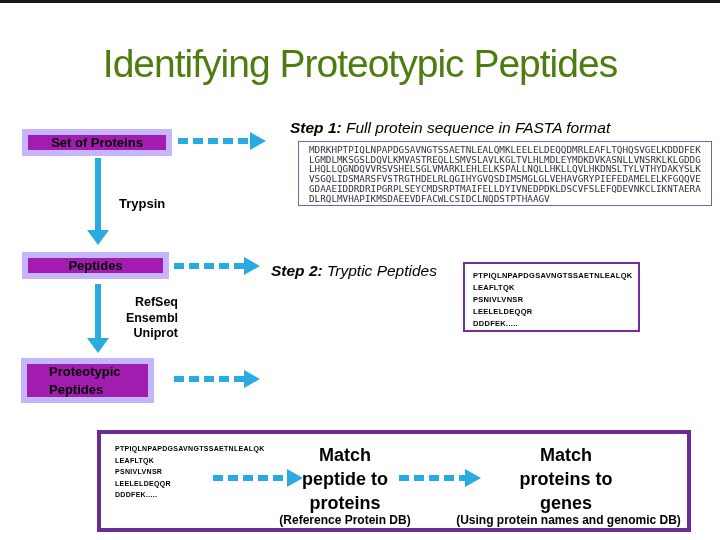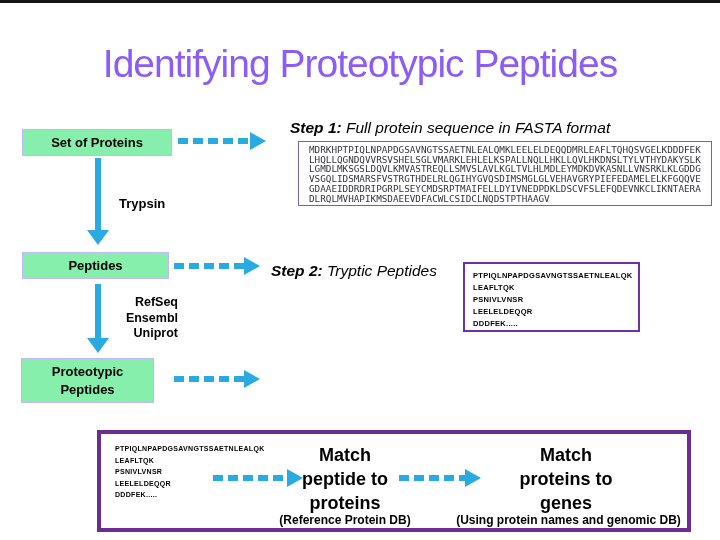--- a/index.html
+++ b/index.html
@@ -2,23 +2,23 @@
 <html><head>
 <meta charset="utf-8">
 <style>
   html,body{margin:0;padding:0;background:#ffffff;}
   body{font-family:"Liberation Sans",sans-serif;color:#000;}
   #slide{position:relative;width:720px;height:540px;background:#fff;overflow:hidden;
          --blue:#29ABE2;--purple:#7030A0;}
   .abs{position:absolute;}
   #top-line{left:0;top:0;width:720px;height:3px;background:#161616;}
   #title{left:0;top:40px;width:720px;text-align:center;font-size:39px;line-height:48px;
-         letter-spacing:-1px;color:#8b5cf6;}
-  .obox{border:1px solid #c4b5fd;background:#86efac;display:flex;align-items:center;justify-content:center;
-        font-weight:bold;font-size:13px;text-align:center;line-height:1.35;box-sizing:border-box;}
+         letter-spacing:-1px;color:#4d7c0f;}
+  .obox{border:6px solid #c4b5fd;background:#a21caf;display:flex;align-items:center;justify-content:center;
+        font-weight:bold;font-size:13px;line-height:1.35;box-sizing:border-box;}
   
   .h-arrow{display:flex;align-items:center;height:20px;}
   .h-arrow .dashes{height:6px;background:repeating-linear-gradient(to right,var(--blue) 0 10px,transparent 10px 15px);}
   .h-arrow .head{width:0;height:0;border-left:16px solid var(--blue);border-top:9px solid transparent;border-bottom:9px solid transparent;}
   
   .v-arrow{width:22px;display:flex;flex-direction:column;align-items:center;}
   .v-arrow .shaft{width:6px;background:var(--blue);}
   .v-arrow .head{width:0;height:0;border-top:15px solid var(--blue);border-left:11px solid transparent;border-right:11px solid transparent;}
   .steptext{font-size:15.5px;line-height:20.5px;white-space:nowrap;font-style:italic;}
   .steptext b{font-weight:bold;}
@@ -89,22 +89,22 @@
     <span class="head"></span>
   </div>
 
   <div class="steptext abs" style="left:290px;top:118px;">
     <b>Step 1:</b>
     <span>Full protein sequence in FASTA format</span>
   </div>
 
   <div id="fasta-box" class="abs">
     <div class="fline">MDRKHPTPIQLNPAPDGSAVNGTSSAETNLEALQMKLEELELDEQQDMRLEAFLTQHQSVGELKDDDFEK</div>
+    <div class="fline">LGMDLMKSGSLDQVLKMVASTREQLLSMVSLAVLKGLTVLHLMDLEYMDKDVKASNLLVNSRKLKLGDDG</div>
     <div class="fline">LHQLLQGNDQVVRSVSHELSGLVMARKLEHLELKSPALLNQLLHKLLQVLHKDNSLTYLVTHYDAKYSLK</div>
-    <div class="fline">LGMDLMKSGSLDQVLKMVASTREQLLSMVSLAVLKGLTVLHLMDLEYMDKDVKASNLLVNSRKLKLGDDG</div>
     <div class="fline">VSGQLIDSMARSFVSTRGTHDELRLQGIHYGVQSDIMSMGLGLVEHAVGRYPIEFEDAMELELKFGQQVE</div>
     <div class="fline">GDAAEIDDRDRIPGRPLSEYCMDSRPTMAIFELLDYIVNEDPDKLDSCVFSLEFQDEVNKCLIKNTAERA</div>
     <div class="fline">DLRQLMVHAPIKMSDAEEVDFACWLCSIDCLNQDSTPTHAAGV</div>
   </div>
 
   <div class="steptext abs" style="left:271px;top:261px;">
     <b>Step 2:</b>
     <span>Tryptic Peptides</span>
   </div>
 

